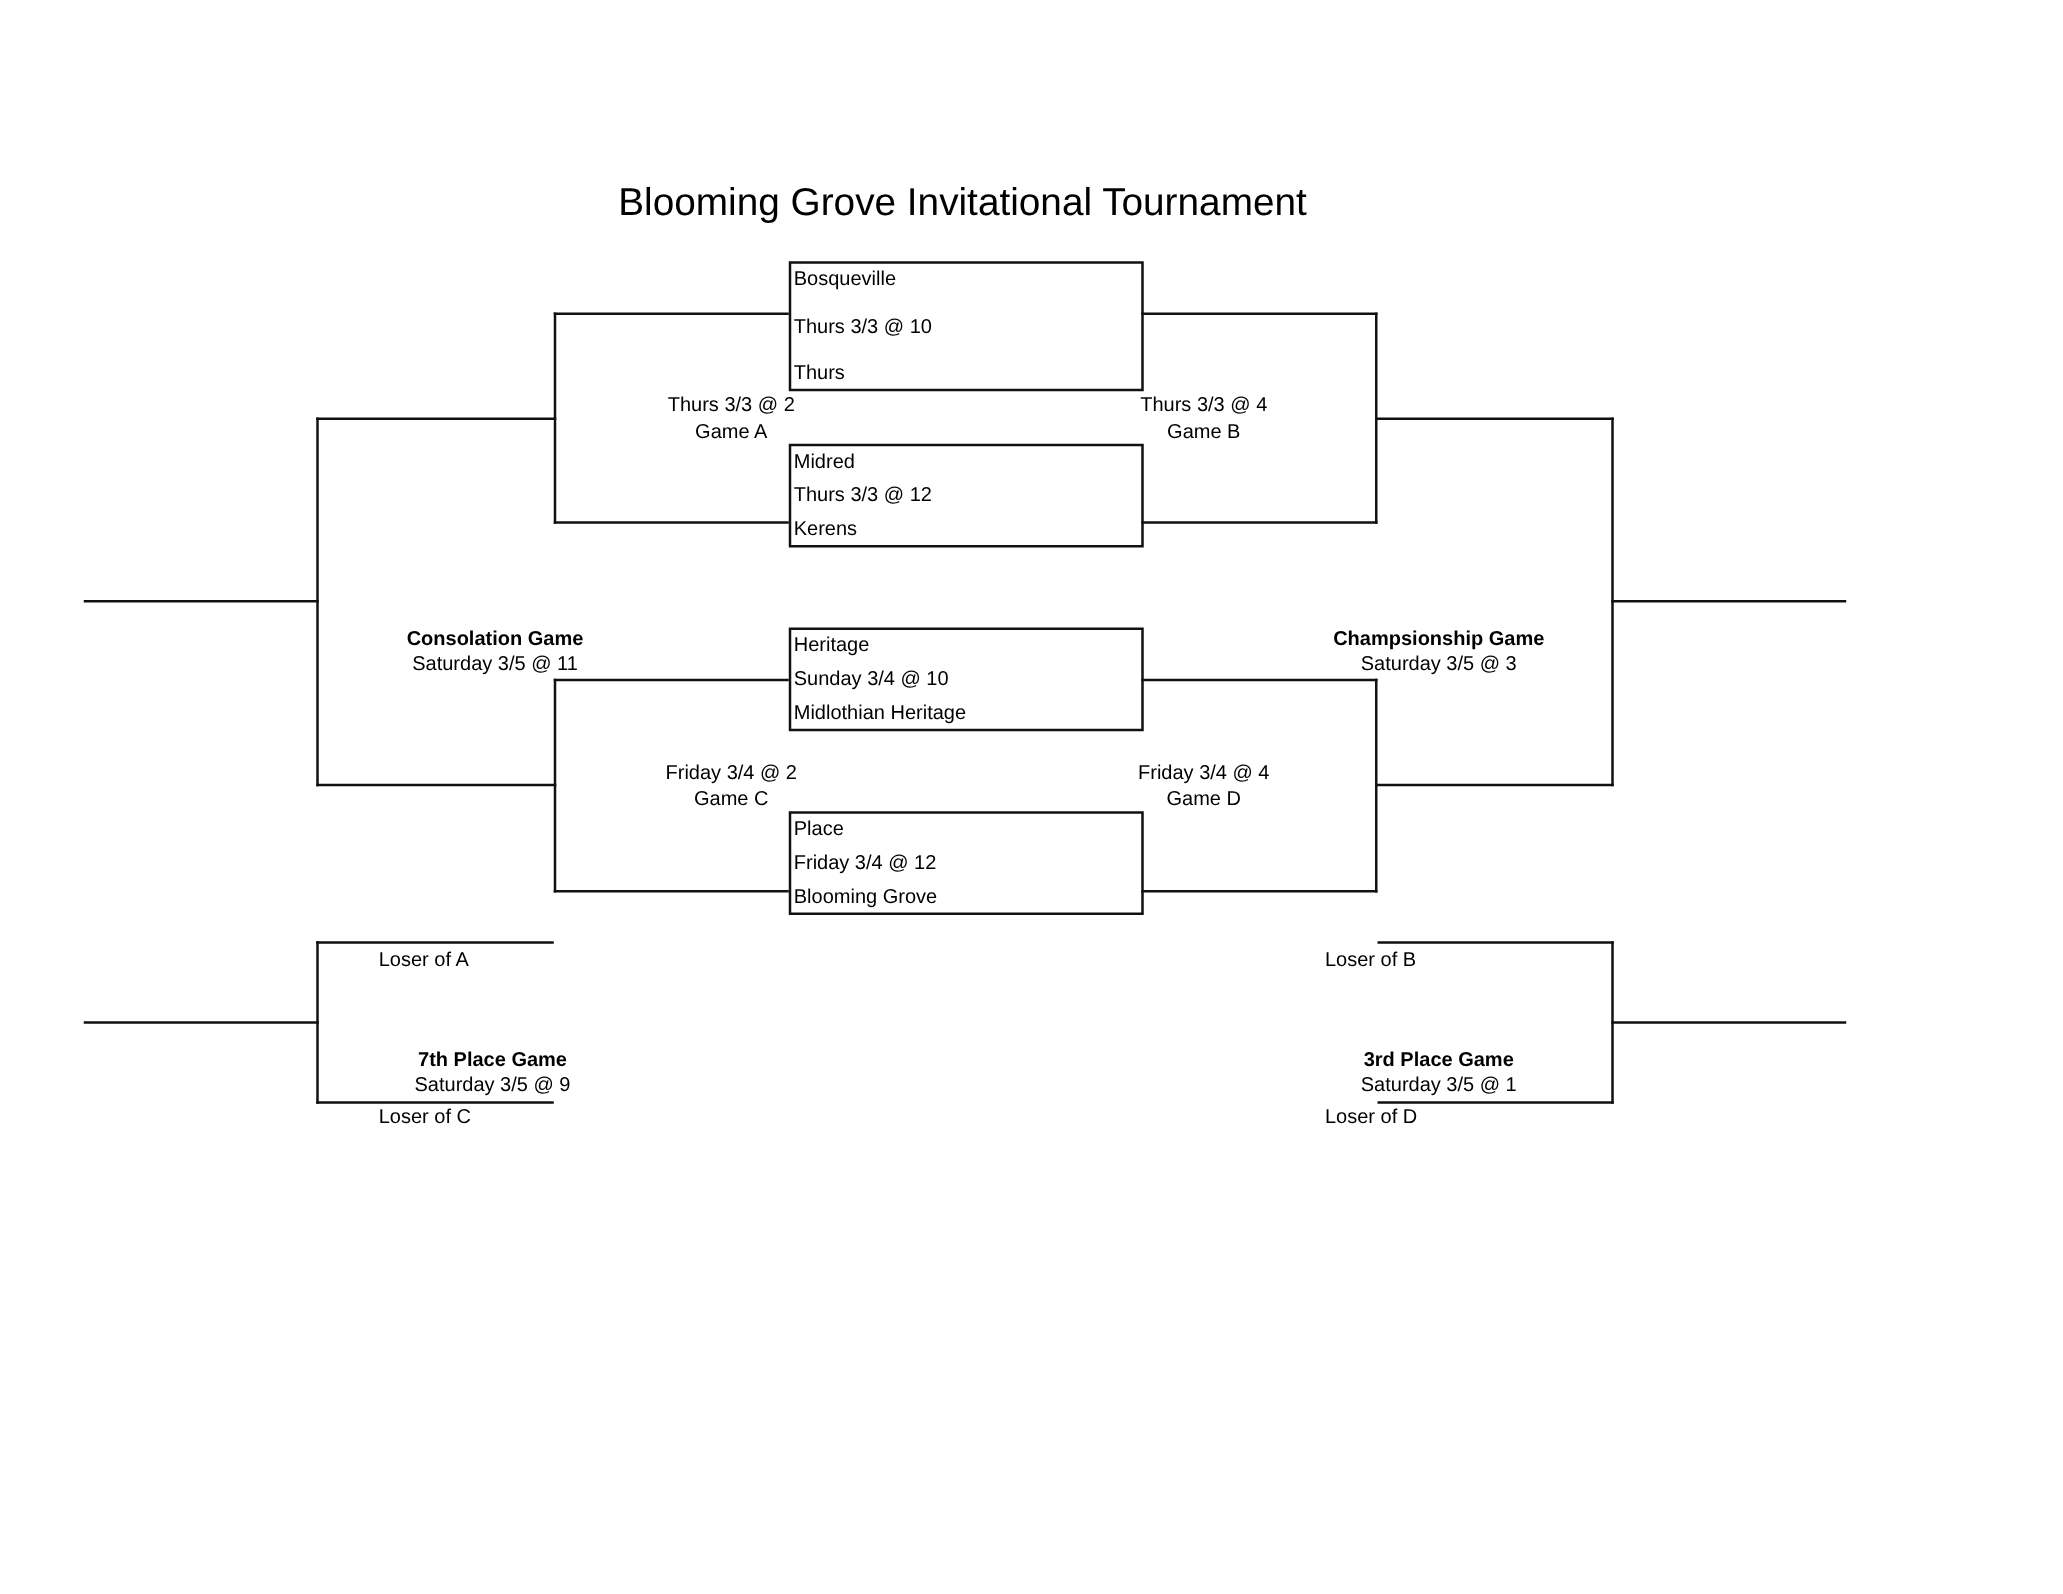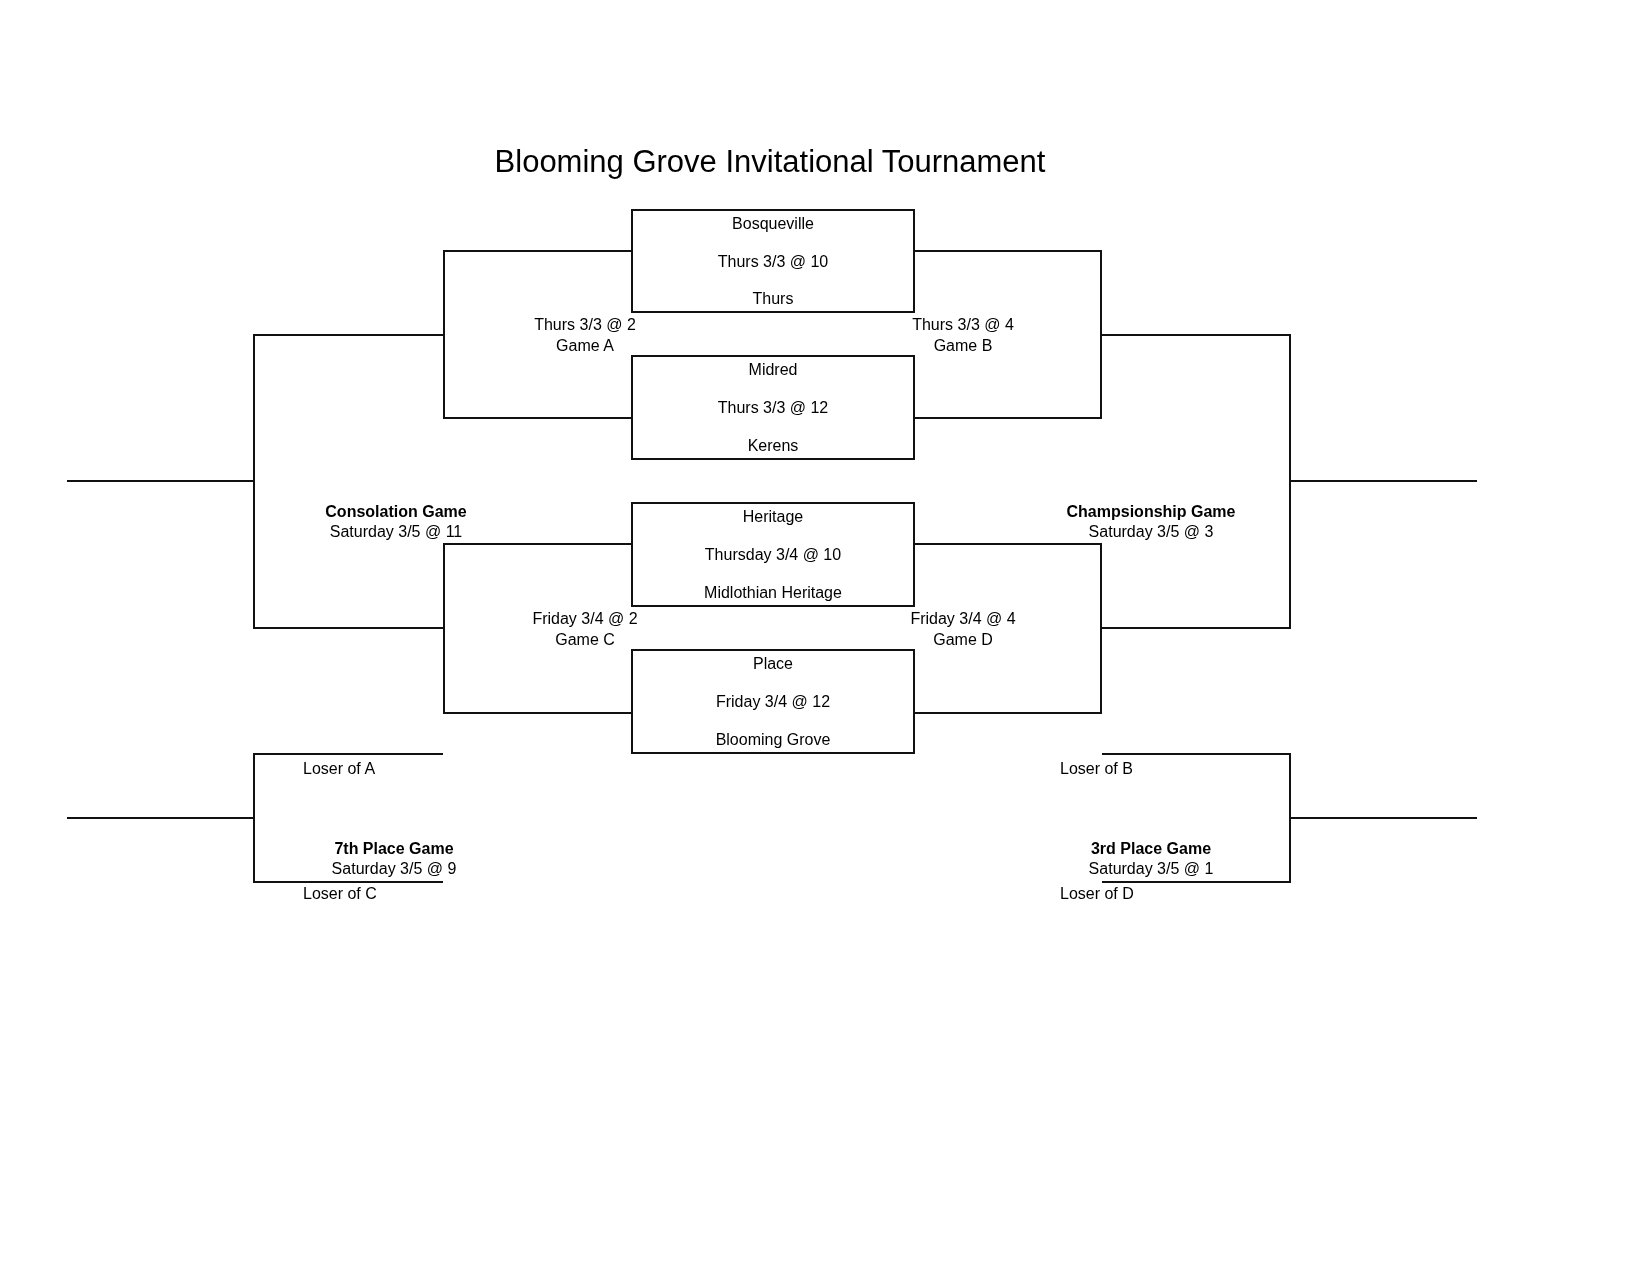--- a/index.html
+++ b/index.html
@@ -1,23 +1,23 @@
 <!DOCTYPE html>
 <html><head>
 <meta charset="utf-8">
 <style>
   html,body{margin:0;padding:0;background:#ffffff;}
   #page{position:relative;width:1650px;height:1275px;background:#ffffff;
         font-family:"Liberation Sans","DejaVu Sans",sans-serif;color:#000;overflow:hidden;}
   .hline{position:absolute;height:2px;background:#111;}
   .vline{position:absolute;width:2px;background:#111;}
-  .mbox{position:absolute;left:631px;width:284px;height:105px;border:2px solid #111;
+  .mbox{position:absolute;left:631px;width:284px;height:83px;border:2px solid #111;
         box-sizing:border-box;background:#fff;display:flex;flex-direction:column;
         justify-content:space-between;padding:3px 2px 2px 2px;}
-  .mbox div{text-align:center;font-size:16px;line-height:20px;white-space:nowrap;}
+  .mbox div{font-size:16px;line-height:20px;white-space:nowrap;}
   .glabel{position:absolute;width:220px;text-align:center;font-size:16px;line-height:21px;}
   .flabel{position:absolute;width:260px;text-align:center;font-size:16px;line-height:20px;margin-top:41px;}
   .flabel .b{font-weight:bold;}
   .loser{position:absolute;width:180px;text-align:left;font-size:16px;line-height:20px;}
   #title{position:absolute;left:420px;top:144px;width:700px;text-align:center;
          font-size:31px;font-weight:normal;white-space:nowrap;letter-spacing:0px;}
 </style>
 </head>
 <body>
 
@@ -30,21 +30,21 @@
     <div>Thurs 3/3 @ 10</div>
     <div>Thurs</div>
   </div>
   <div class="mbox" style="top:355px;">
     <div>Midred</div>
     <div>Thurs 3/3 @ 12</div>
     <div>Kerens</div>
   </div>
   <div class="mbox" style="top:502px;">
     <div>Heritage</div>
-    <div>Thursday 3/4 @ 10</div>
+    <div>Sunday 3/4 @ 10</div>
     <div>Midlothian Heritage</div>
   </div>
   <div class="mbox" style="top:649px;">
     <div>Place</div>
     <div>Friday 3/4 @ 12</div>
     <div>Blooming Grove</div>
   </div>
 
   <div class="glabel" style="left:475px;top:314px;">
     <div>Thurs 3/3 @ 2</div>

